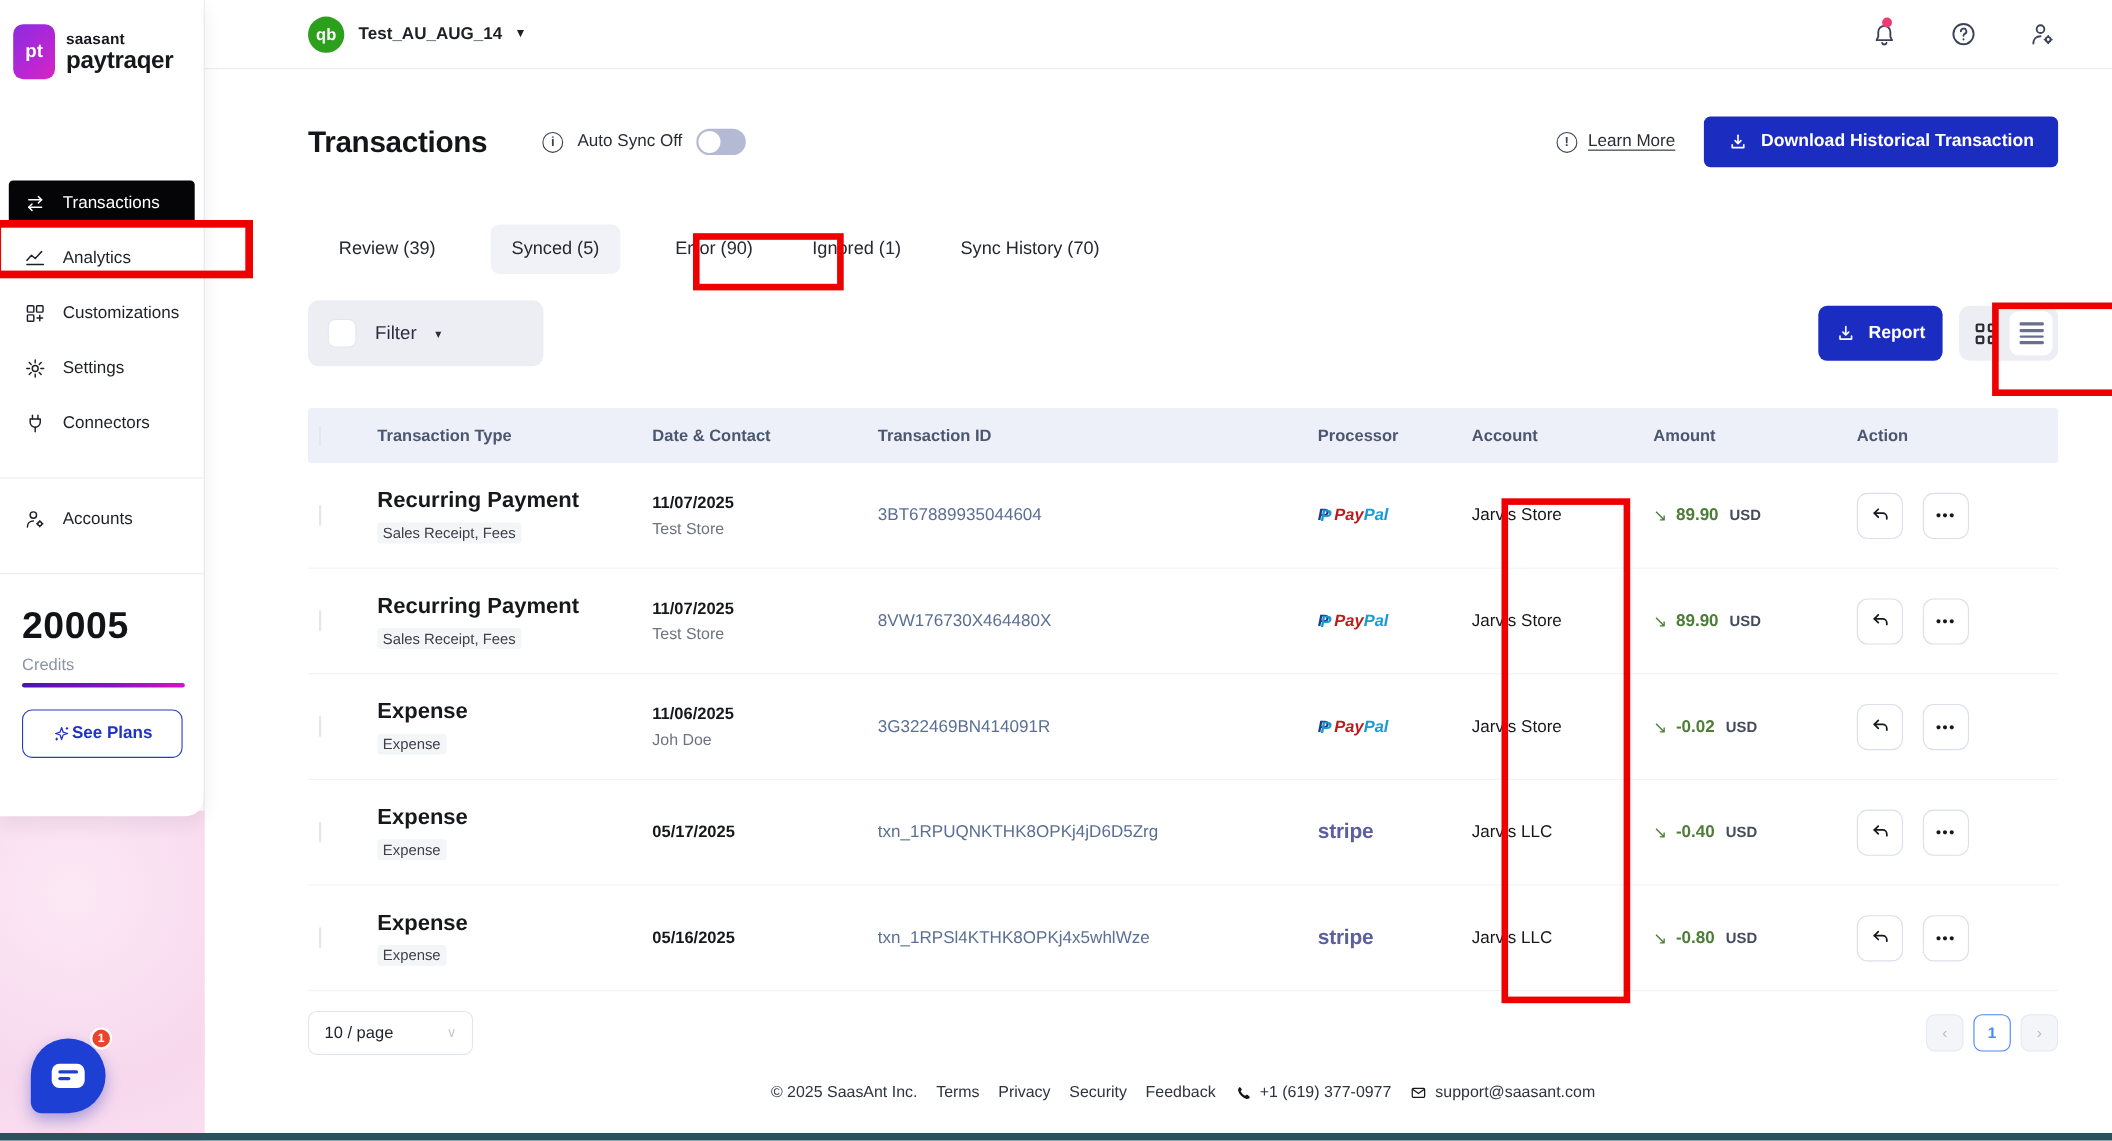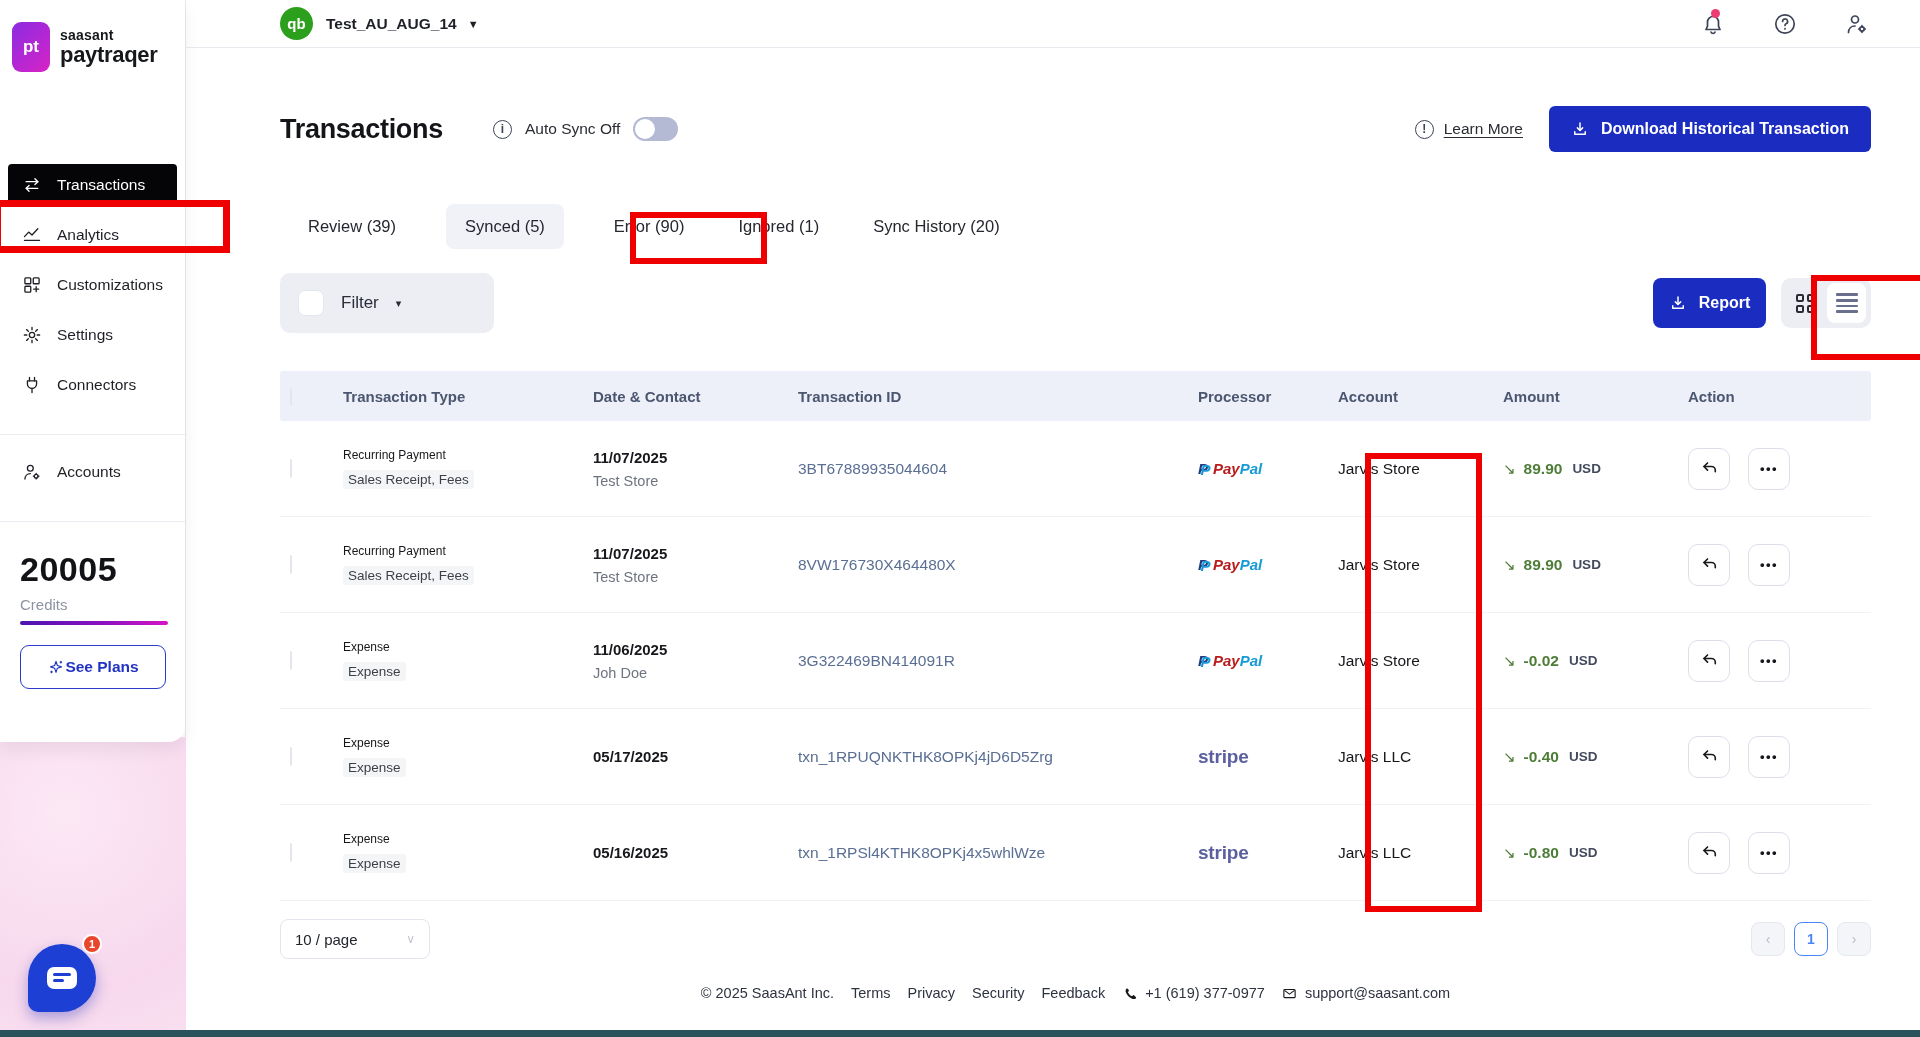--- a/index.html
+++ b/index.html
@@ -42,21 +42,21 @@
       border-radius:50% 50% 50% 10px; z-index:5; display:flex; align-items:center; justify-content:center;
       box-shadow:0 6px 14px rgba(20,40,180,.35); cursor:pointer; }
   .chat-glyph { width:30px; height:22px; background:#fff; border-radius:7px; position:relative; }
   .chat-glyph::before, .chat-glyph::after { content:""; position:absolute; left:6px; height:2.5px; background:#1d3fd4; border-radius:2px; }
   .chat-glyph::before { top:6px; width:18px; }
   .chat-glyph::after  { top:12px; width:11px; }
   .chat-badge { position:absolute; right:-6px; top:-10px; width:20px; height:20px; background:#e8452a; border:2px solid #fff;
       border-radius:50%; color:#fff; font-size:11px; font-weight:bold; display:flex; align-items:center; justify-content:center; }
 
   
-  .topbar { position:absolute; left:186px; top:0; width:1734px; height:48px; background:#fff; border-bottom:1px solid #e9eaf0;
+  .topbar { position:absolute; left:186px; top:0; width:1734px; height:63px; background:#fff; border-bottom:1px solid #e9eaf0;
       display:flex; align-items:center; padding:0 50px 0 94px; z-index:2; }
   .qb-circle { width:33px; height:33px; border-radius:50%; background:#2ca01c; color:#fff; font-weight:bold; font-size:15px;
       display:flex; align-items:center; justify-content:center; }
   .company-name { margin-left:13px; font-size:15.5px; font-weight:bold; color:#1d2026; }
   .company-caret { margin-left:11px; font-size:11px; color:#1d2026; }
   .topbar-icons { margin-left:auto; display:flex; align-items:center; gap:46px; color:#3c4257; }
   .tb-icon { position:relative; width:26px; height:26px; display:flex; align-items:center; justify-content:center; cursor:pointer; }
   .tb-icon svg { width:24px; height:24px; stroke:#3c4257; fill:none; stroke-width:1.7; stroke-linecap:round; stroke-linejoin:round; }
   .bell-dot { position:absolute; top:-2px; left:11px; width:9px; height:9px; border-radius:50%; background:#ed3c74; }
 
@@ -101,21 +101,21 @@
 
   
   .table { margin-top:38px; }
   .tgrid { display:grid; grid-template-columns:55px 250px 205px 400px 140px 165px 185px 1fr; align-items:center; }
   .thead { height:50px; background:#edf0f8; border-radius:3px; font-size:15px; font-weight:bold; color:#4b5670; }
   .thead > div { padding-left:8px; }
   .thead .cell-check { padding-left:10px; }
   .trow { height:96px; border-bottom:1px solid #f1f2f5; font-size:15.5px; }
   .trow > div { padding-left:8px; }
   .cell-check { padding-left:10px !important; }
-  .tt-type { font-size:12px; font-weight:normal; color:#17181c; }
+  .tt-type { font-size:20px; font-weight:bold; color:#17181c; }
   .tt-sub { display:inline-block; margin-top:8px; font-size:13.5px; color:#3c3f4a; background:#f4f5f7; padding:2px 5px; border-radius:3px; }
   .tt-date { font-size:15px; font-weight:bold; color:#17181c; }
   .tt-contact { margin-top:7px; font-size:14.5px; color:#6e7380; }
   .txn-id { color:#5a6f93; cursor:pointer; }
   .acct { color:#17181c; }
   .amount-cell { display:flex; align-items:center; gap:8px; }
   .amt-arrow { color:#4e7d38; font-size:15px; }
   .amt-val { color:#4e7d38; font-weight:bold; }
   .amt-cur { color:#444b5e; font-size:13.5px; font-weight:bold; margin-left:2px; }
   .action-cell { display:flex; gap:18px; }
@@ -327,21 +327,21 @@
             <span>Download Historical Transaction</span>
           </button>
         </div>
       </div>
 
       <div class="tabs-row">
         <span class="tab">Review (39)</span>
         <span class="tab active">Synced (5)</span>
         <span class="tab">Error (90)</span>
         <span class="tab">Ignored (1)</span>
-        <span class="tab">Sync History (20)</span>
+        <span class="tab">Sync History (70)</span>
       </div>
 
       <div class="toolbar-row">
         <div class="filter-chip">
           <span class="checkbox"></span>
           <span class="filter-label">Filter</span>
           <span class="caret-down">▾</span>
         </div>
         <div class="toolbar-right">
           <button class="btn-primary report-btn">

